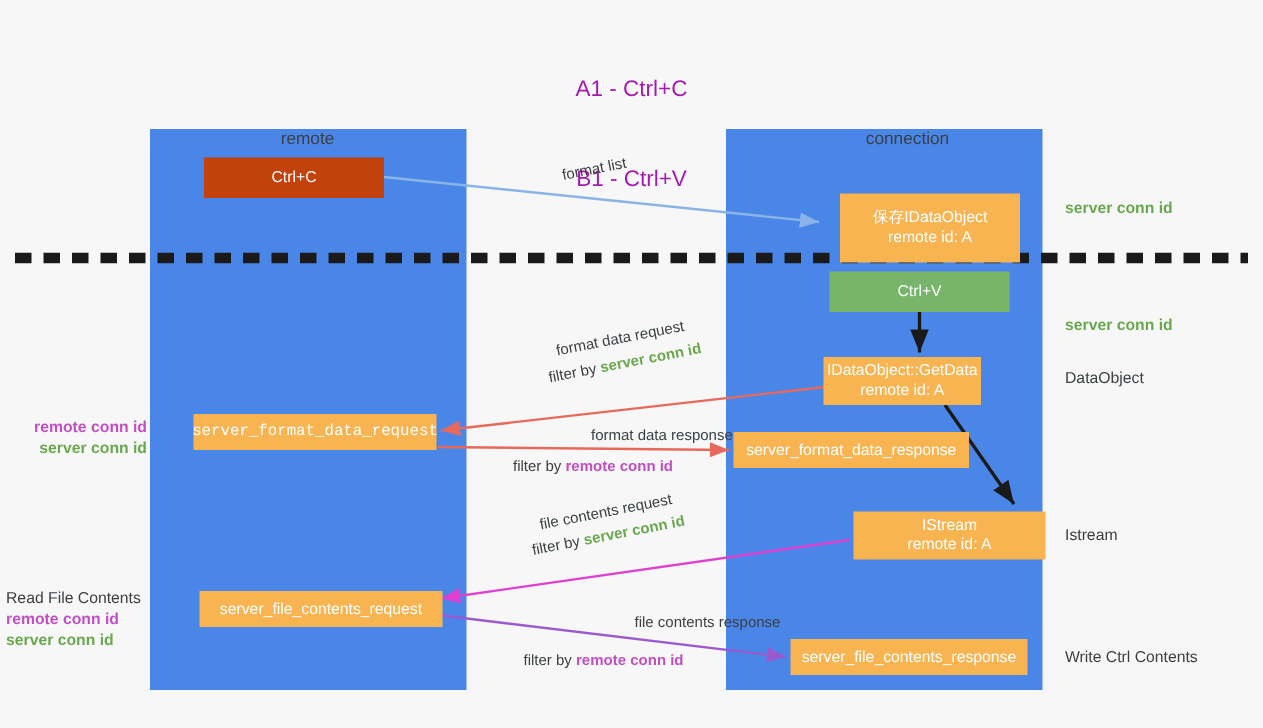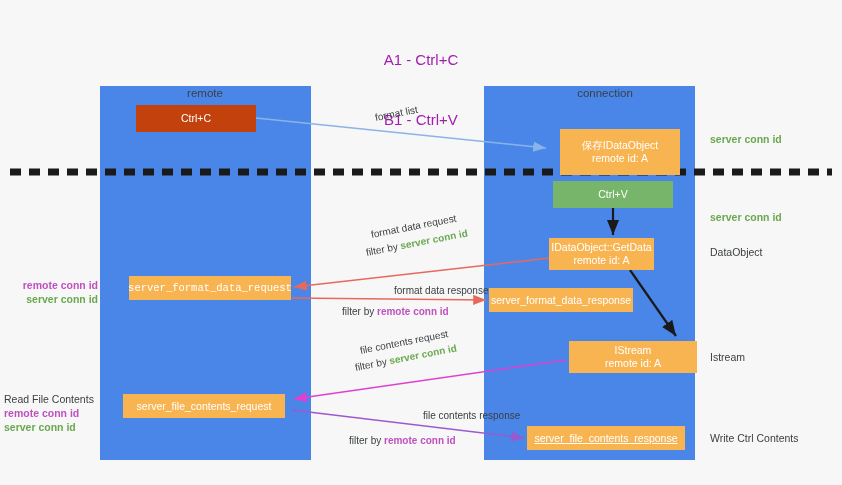--- a/index.html
+++ b/index.html
@@ -151,34 +151,34 @@
 
 <div class="abs node orange" style="left:549px; top:238px; width:105px; height:32px;">
   <span>IDataObject::GetData</span>
   <span>remote id: A</span>
 </div>
 
 <div class="abs node orange" style="left:129px; top:276px; width:162px; height:24px;font-family:Liberation Mono, monospace;">
   <span>server_format_data_request</span>
 </div>
 
-<div class="abs node orange" style="left:489px; top:288px; width:144px; height:24px;">
+<div class="abs node orange" style="left:489px; top:288px; width:157px; height:24px;">
   <span>server_format_data_response</span>
 </div>
 
 <div class="abs node orange" style="left:569px; top:341px; width:128px; height:32px;">
   <span>IStream</span>
   <span>remote id: A</span>
 </div>
 
-<div class="abs node orange" style="left:123px; top:394px; width:162px; height:24px;">
+<div class="abs node orange" style="left:133px; top:394px; width:162px; height:24px;">
   <span>server_file_contents_request</span>
 </div>
 
-<div class="abs node orange" style="left:527px; top:426px; width:158px; height:24px;text-decoration:underline;">
+<div class="abs node orange" style="left:527px; top:426px; width:158px; height:24px;">
   <span>server_file_contents_response</span>
 </div>
 
 <div class="abs edge-label rot-up" style="left:375px; top:111px;">
   <span>format list</span>
 </div>
 
 <div class="abs edge-label rot-up" style="left:371px; top:228px;">
   <span>format data request</span>
 </div>

